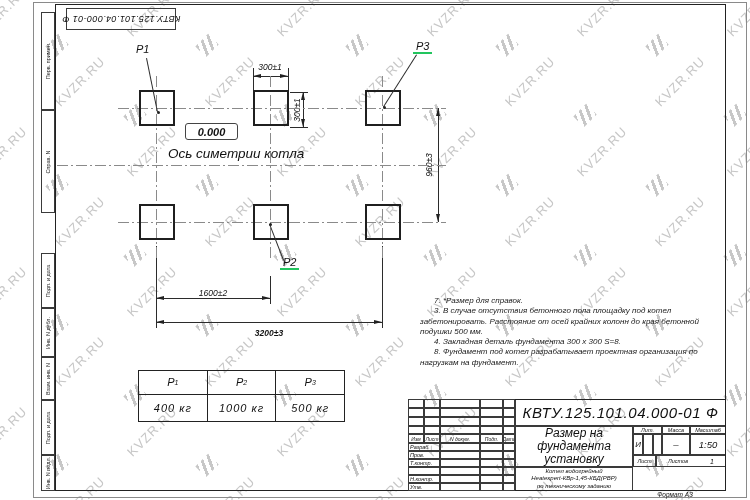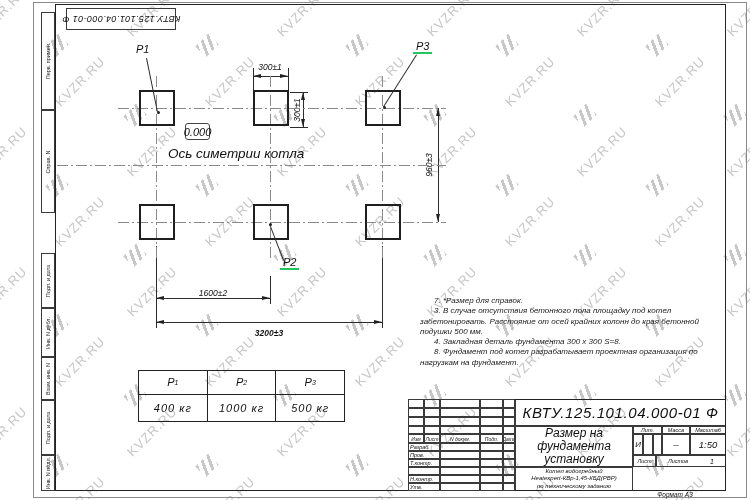--- a/index.html
+++ b/index.html
@@ -220,21 +220,21 @@
   <div class="ln" style="left:382px;top:246px;width:1px;height:82px;"></div>
   <div class="ln" style="left:156px;top:298px;width:114px;height:1px;"></div>
   <div class="arr l" style="left:156px;top:295.5px;"></div>
   <div class="arr r" style="left:262px;top:295.5px;"></div>
   <div class="t dim" style="left:173px;top:288px;width:80px;">1600±2</div>
   <div class="ln" style="left:156px;top:322px;width:226px;height:1px;"></div>
   <div class="arr l" style="left:156px;top:319.5px;"></div>
   <div class="arr r" style="left:374px;top:319.5px;"></div>
   <div class="t dim" style="left:229px;top:328px;width:80px;font-weight:bold;">3200±3</div>
 
-  <div class="cell" style="left:185px;top:123px;width:25px;height:17px;border:1.5px solid #444;border-radius:3px;z-index:2;">
+  <div class="cell" style="left:185px;top:123px;width:53px;height:17px;border:1.5px solid #444;border-radius:3px;z-index:2;font-weight:bold;">
     <span class="t" style="position:static;font-size:11px;">0.000</span>
   </div>
   <div class="t" style="left:168px;top:146px;font-size:13.5px;z-index:2;">Ось симетрии котла</div>
 
   <div class="abs notes" id="notes" style="left:420px;top:296px;width:312px;z-index:2;">
       <p>7. *Размер для справок.</p>
       <p>3. В случае отсутствия бетонного пола площадку под котел забетонировать. Расстояние от осей крайних колонн до края бетонной подушки 500 мм.</p>
       <p>4. Закладная деталь фундамента 300 x 300 S=8.</p>
       <p>8. Фундамент под котел разрабатывает проектная организация по нагрузкам на фундамент.</p>
     </div>

